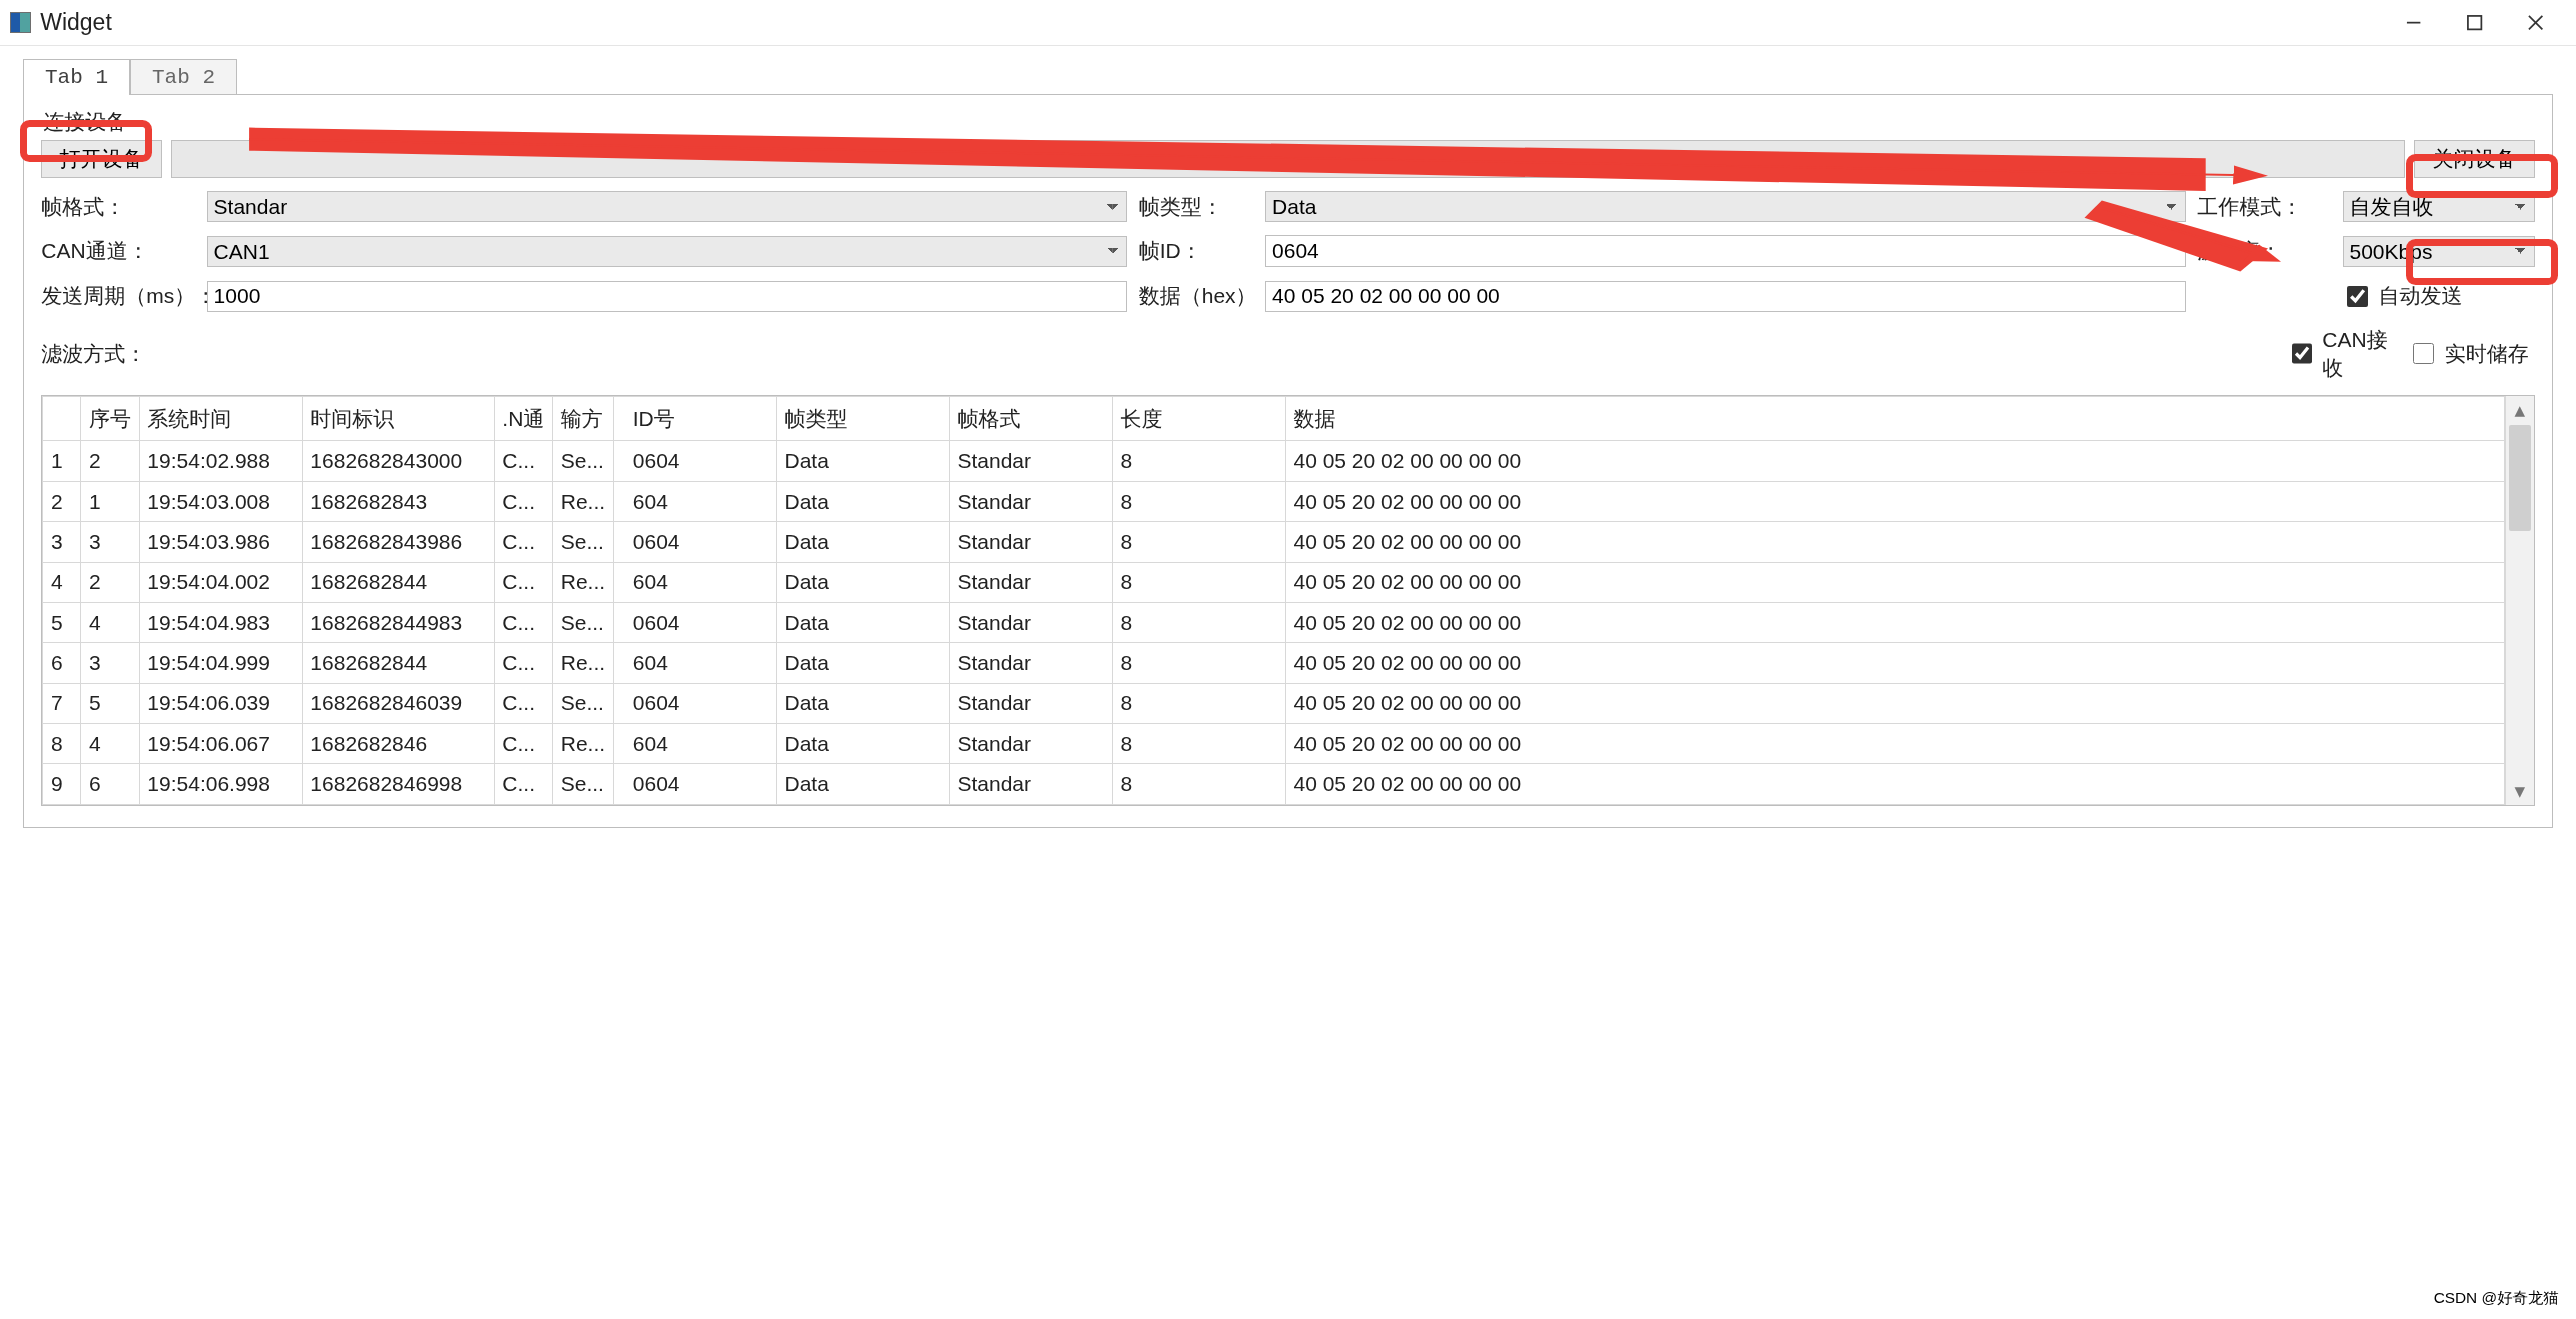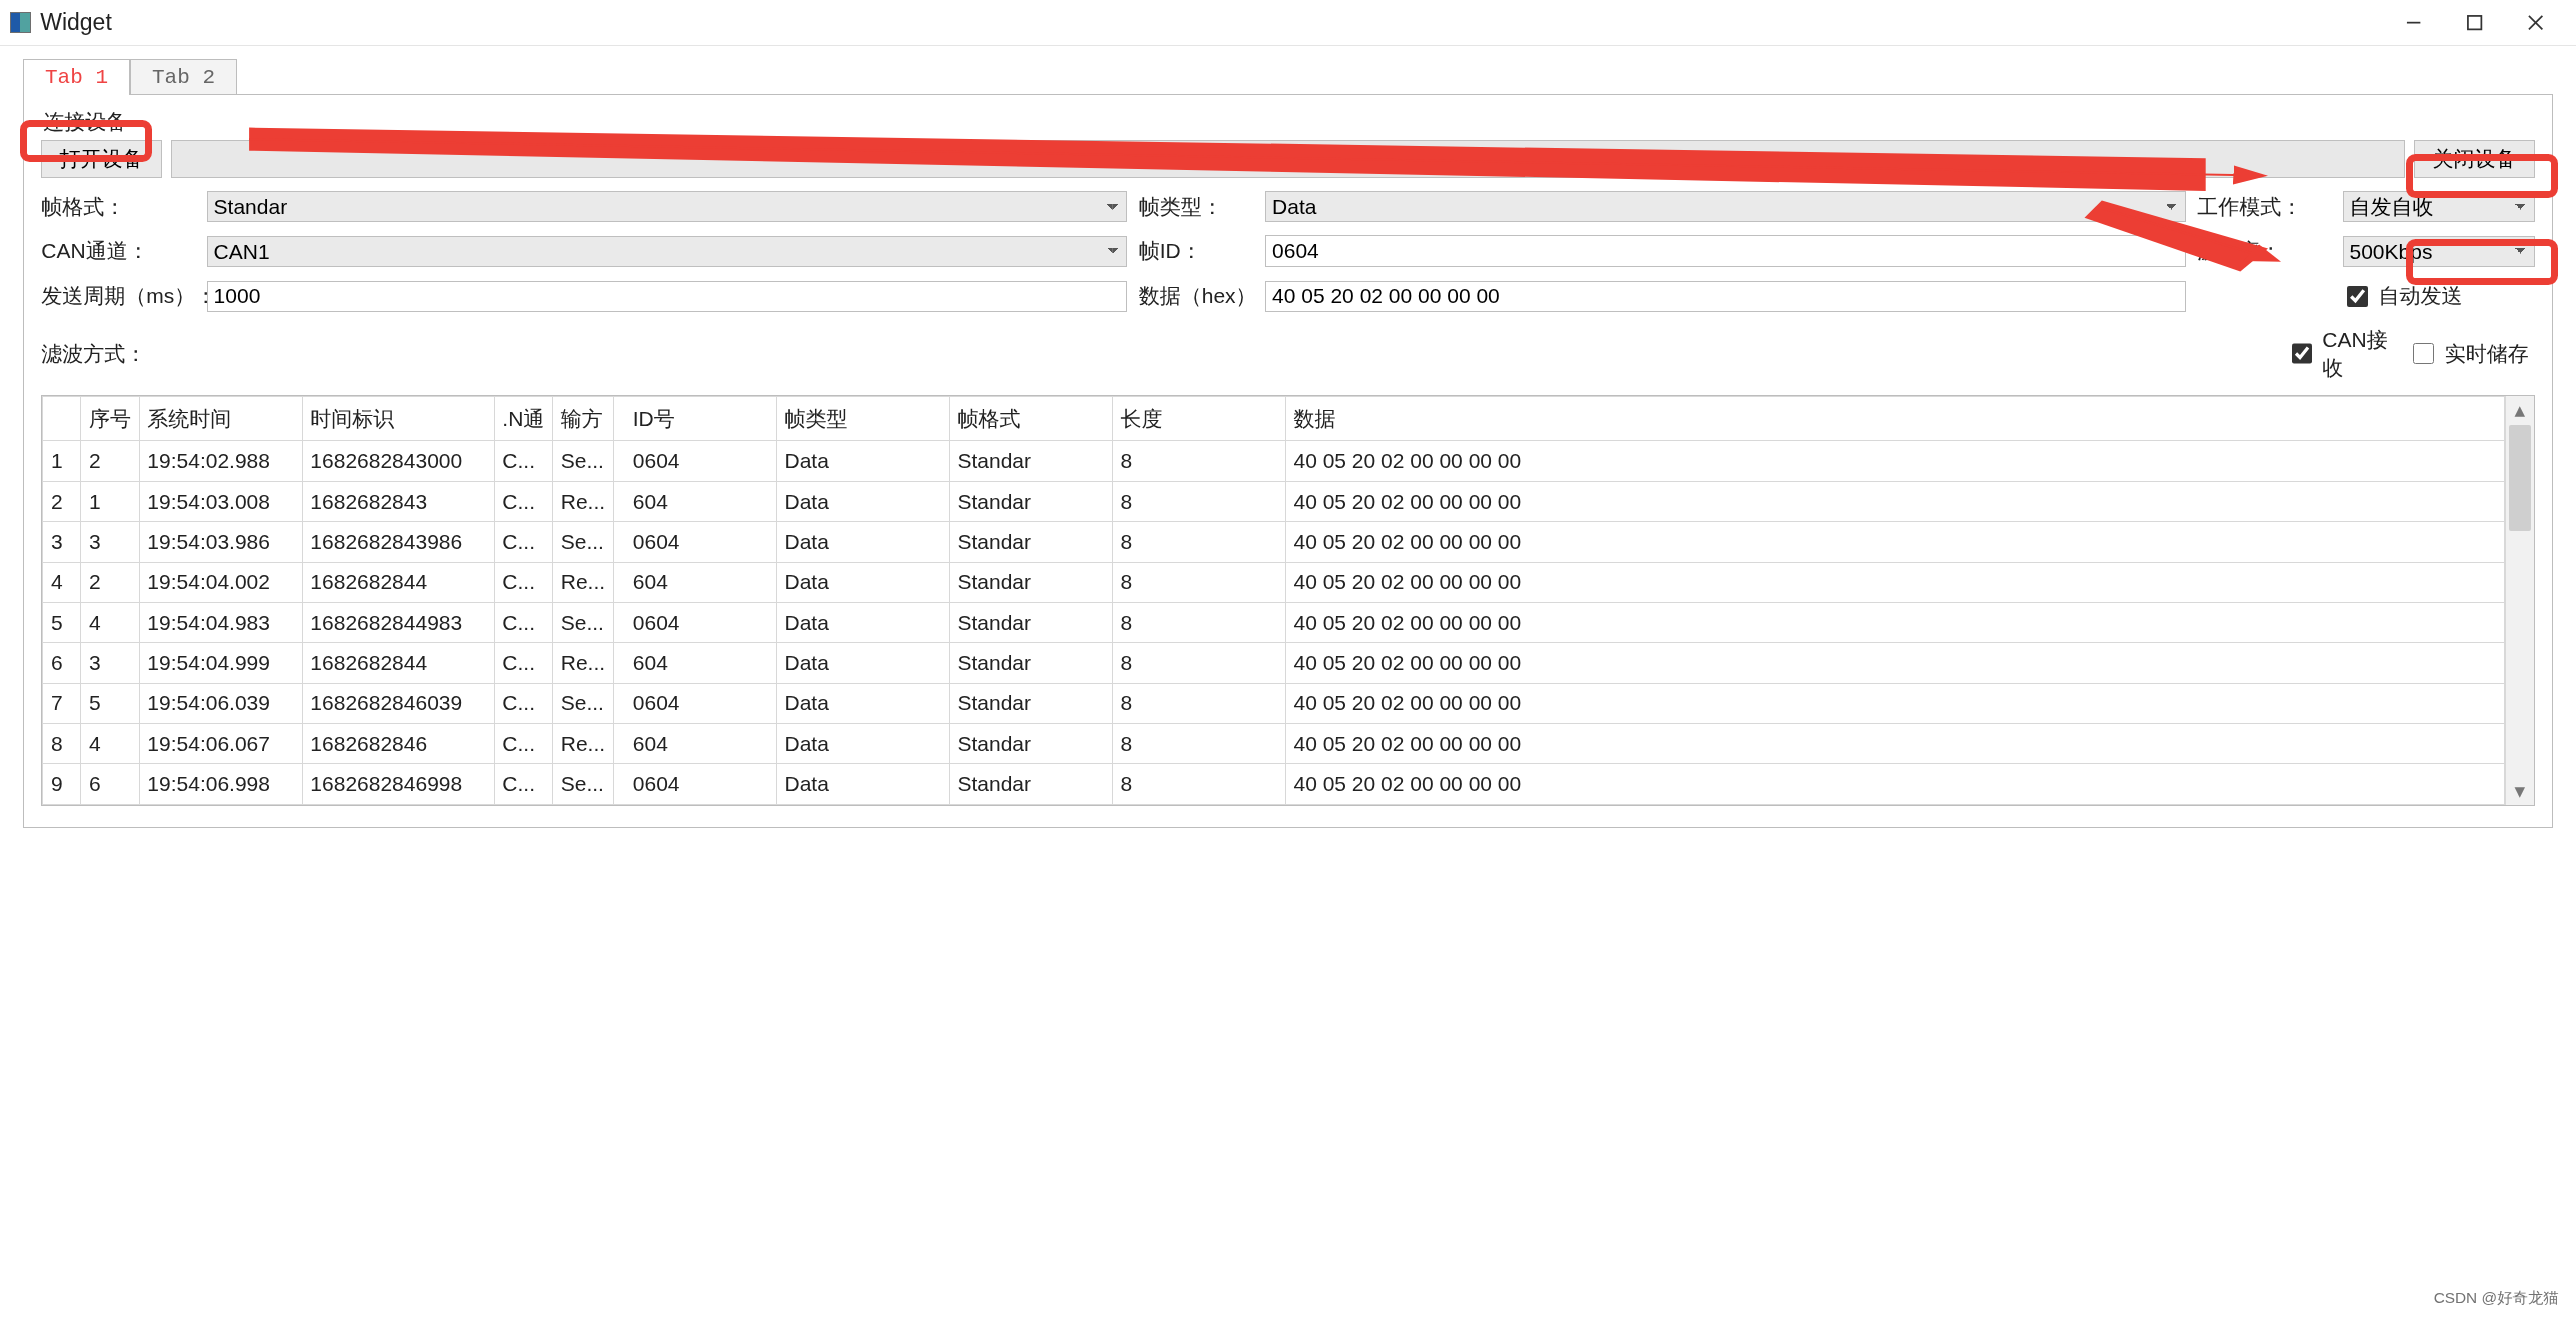--- a/index.html
+++ b/index.html
@@ -52,21 +52,21 @@
     border-bottom: none;
     background: #f3f3f3;
     color: #666;
     font-family: "Courier New", monospace;
     font-size: 21px;
     margin-bottom: -1px;
     cursor: pointer;
   }
   .tab.active {
     background: #fff;
-    color: #ef4444;
+    color: #404040;
     position: relative;
     z-index: 2;
   }
   .tab-page {
     border: 1px solid #bdbdbd;
     padding: 13.4px 17.3px 21px 17.3px;
     position: relative;
   }
 
   fieldset.group {
@@ -227,21 +227,21 @@
   .arrow-svg {
     position: absolute;
     pointer-events: none;
     z-index: 49;
   }
 
   .watermark {
     position: fixed;
     right: 17.3px; bottom: 9.6px;
     font-size: 15.4px;
-    color: #737373;
+    color: #000000;
   }
 </style>
 </head>
 <body>
 
 <div class="titlebar">
   <div class="app-icon"></div>
   <div class="title">Widget</div>
   <div class="spacer"></div>
   <div class="winbtn">

